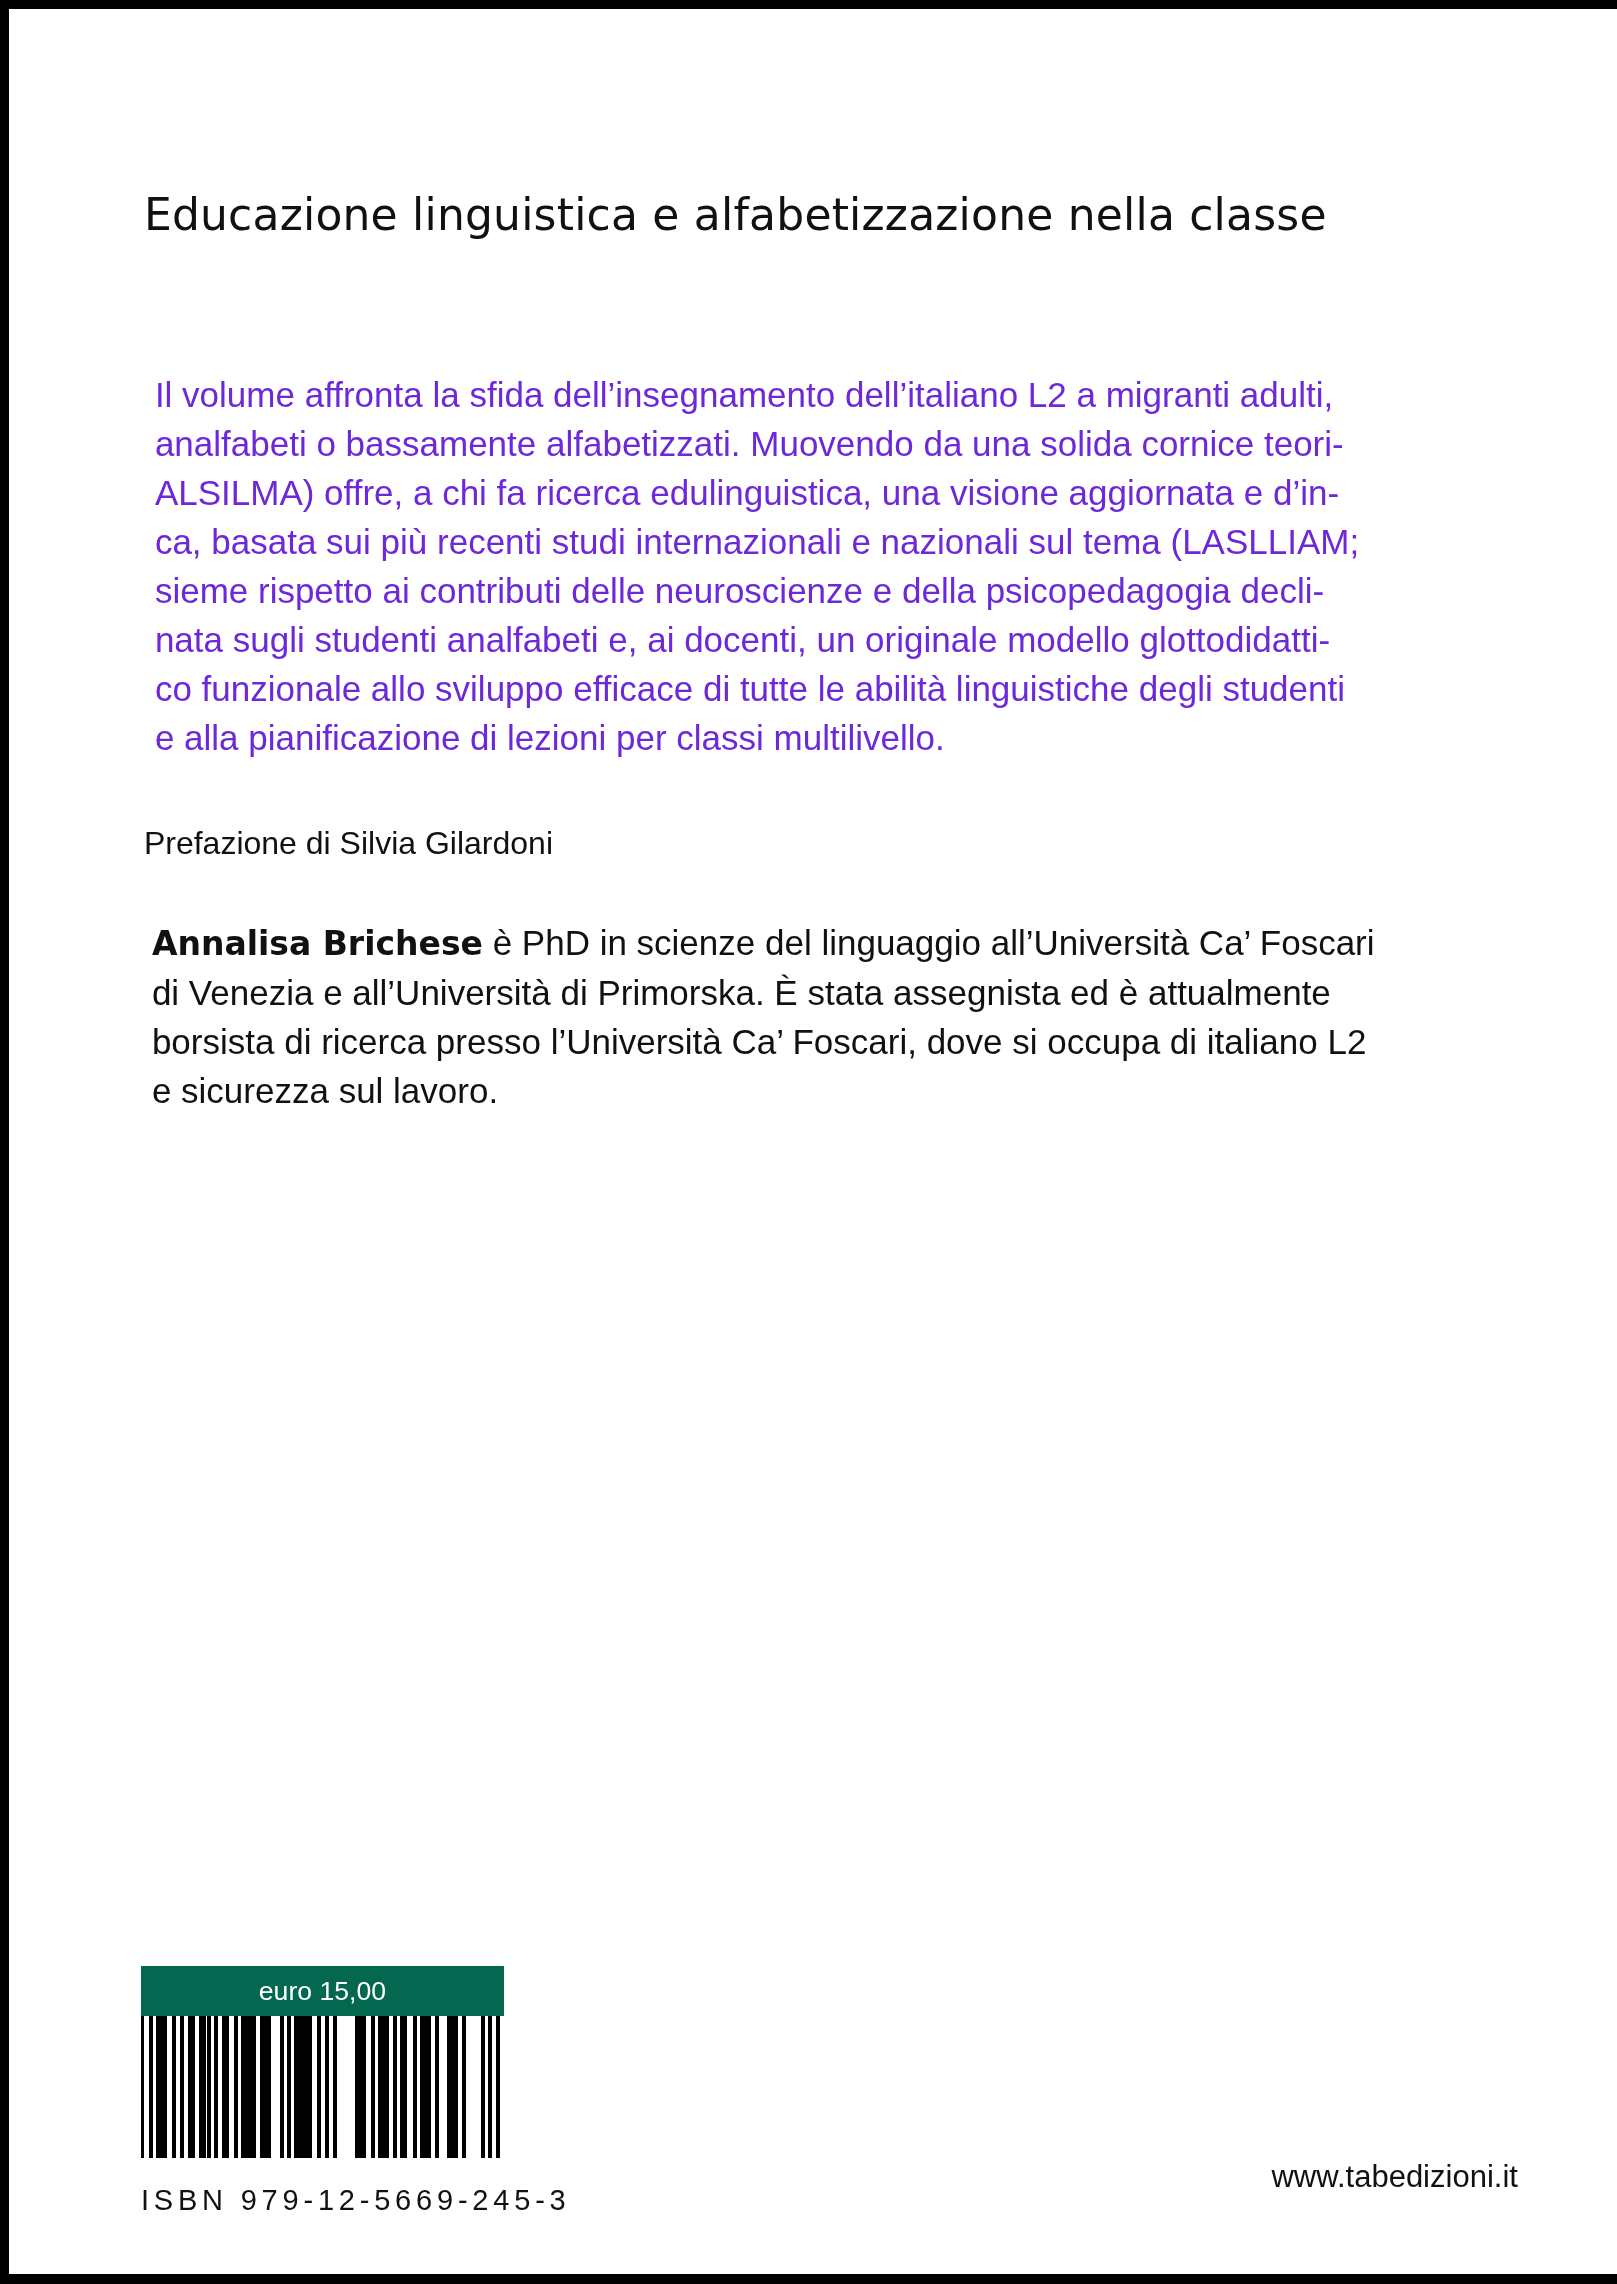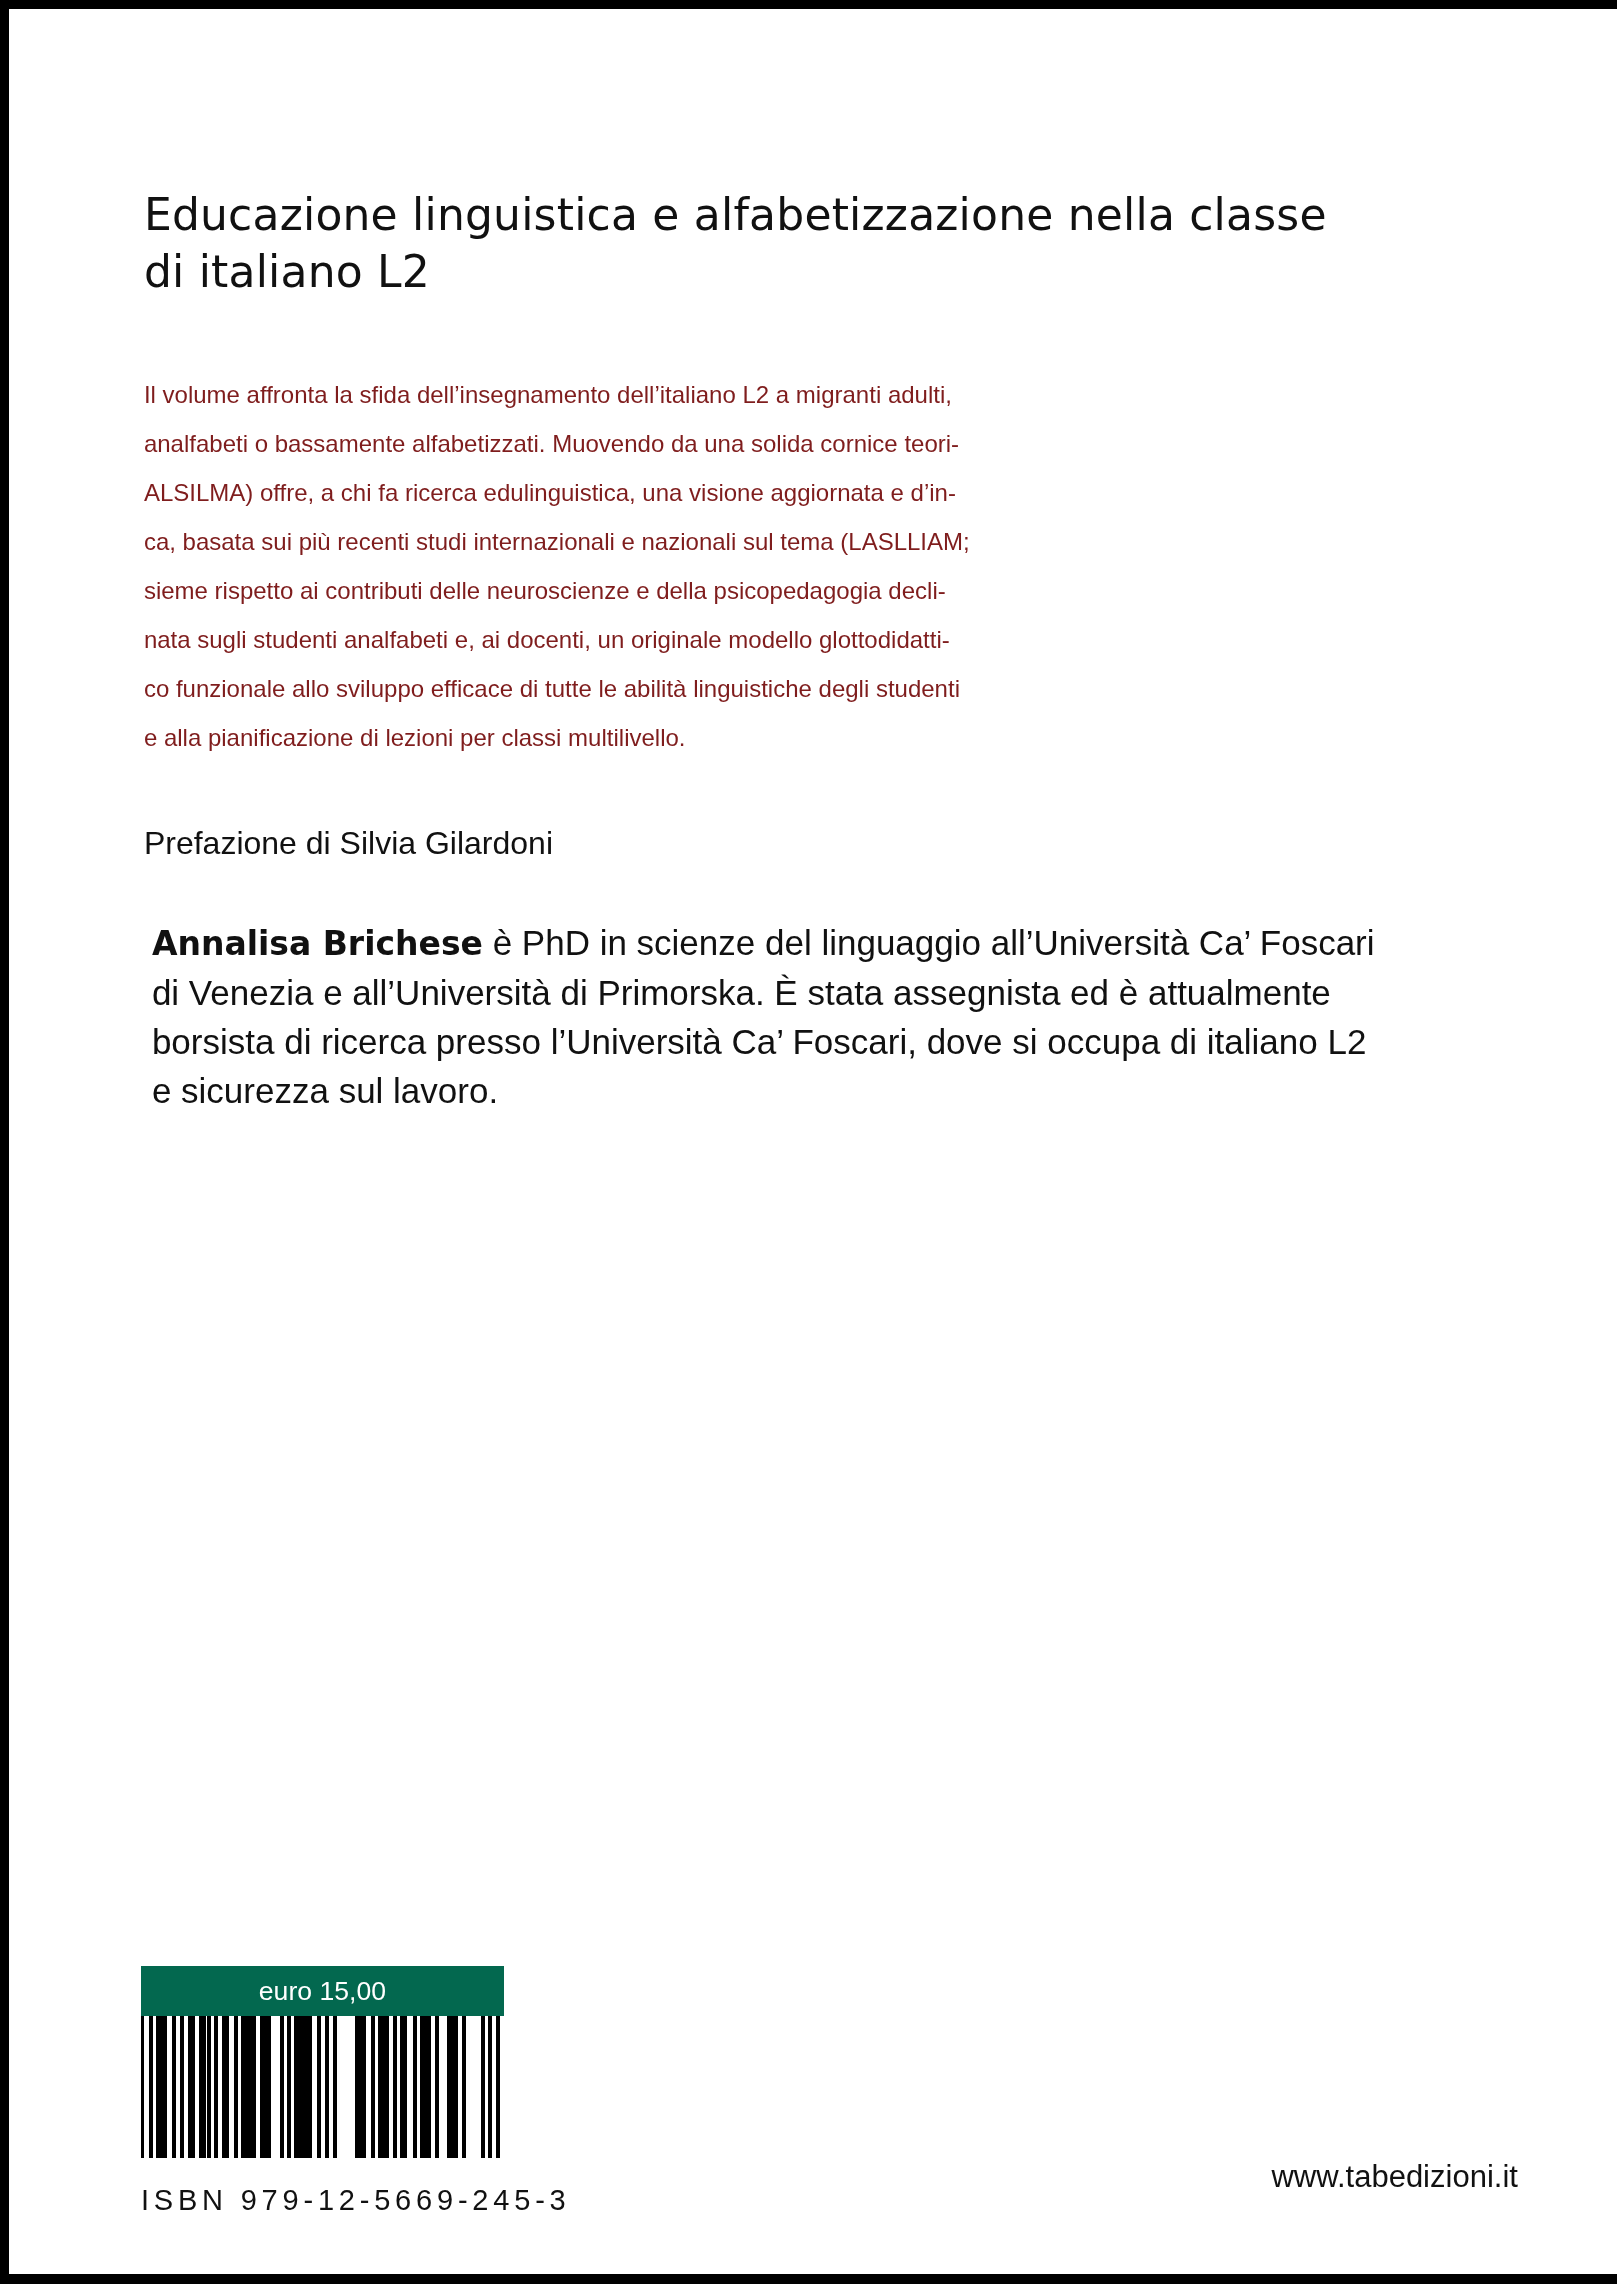--- a/index.html
+++ b/index.html
@@ -13,23 +13,23 @@
     background: #fff;
     padding-left: 42px;
   }
   .title {
     position: absolute; left: 135px; top: 177px; width: 1353px;
     font-family: "DejaVu Sans", sans-serif;
     font-size: 44px; line-height: 57px; font-weight: 500; color: #111;
     letter-spacing: 0.2px; margin: 0;
   }
   .abstract {
-    position: absolute; left: 135px; top: 361px; width: 1353px;
+    position: absolute; left: 146px; top: 361px; width: 1353px;
     font-family: "Liberation Sans", sans-serif;
-    font-size: 24px; line-height: 49px; color: #7f1d1d; margin: 0;
+    font-size: 35px; line-height: 49px; color: #6d28d9; margin: 0;
     font-weight: 300;
   }
   .abstract .line { display: block; white-space: nowrap; }
   .preface {
     position: absolute; left: 135px; top: 810px;
     font-size: 32px; line-height: 48px; color: #111; margin: 0;
   }
   .bio {
     position: absolute; left: 143px; top: 909px; width: 1370px;
     font-size: 35px; line-height: 49px; color: #111; margin: 0;
@@ -53,21 +53,20 @@
     font-size: 31px; color: #111;
   }
 </style>
 </head>
 <body>
 
 <div class="page">
 
   <h1 class="title">
     <span style="display:block">Educazione linguistica e alfabetizzazione nella classe</span>
-    <span style="display:block">di italiano L2</span>
   </h1>
 
   <p class="abstract">
     <span class="line">Il volume affronta la sfida dell’insegnamento dell’italiano L2 a migranti adulti,</span>
     <span class="line">analfabeti o bassamente alfabetizzati. Muovendo da una solida cornice teori-</span>
     <span class="line">ALSILMA) offre, a chi fa ricerca edulinguistica, una visione aggiornata e d’in-</span>
     <span class="line">ca, basata sui più recenti studi internazionali e nazionali sul tema (LASLLIAM;</span>
     <span class="line">sieme rispetto ai contributi delle neuroscienze e della psicopedagogia decli-</span>
     <span class="line">nata sugli studenti analfabeti e, ai docenti, un originale modello glottodidatti-</span>
     <span class="line">co funzionale allo sviluppo efficace di tutte le abilità linguistiche degli studenti</span>

